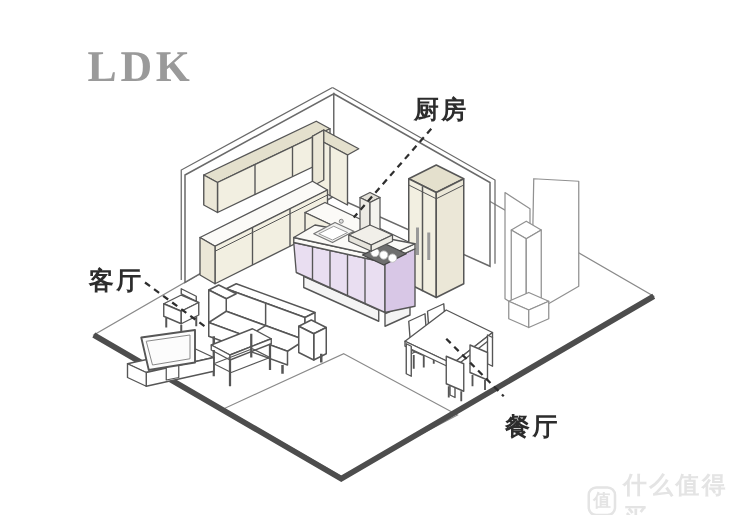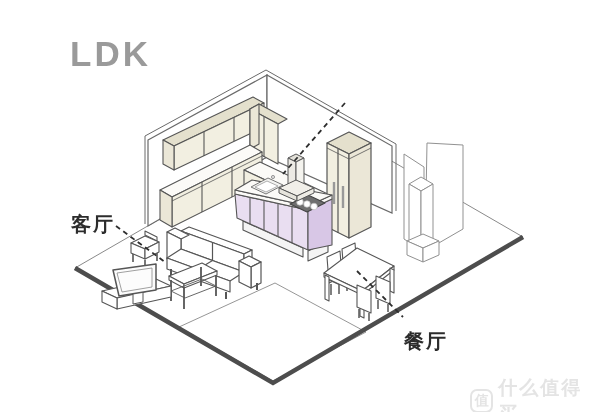--- a/index.html
+++ b/index.html
@@ -3,21 +3,21 @@
 <meta charset="utf-8">
 <style>
   html,body{margin:0;padding:0;background:#fff;}
   .stage{
     position:relative;width:600px;height:412px;overflow:hidden;
     background:var(--background,#fff);
     font-family:"Liberation Sans","DejaVu Sans",sans-serif;
   }
   .stage svg{position:absolute;left:0;top:0;}
   .lbl{position:absolute;font-weight:700;color:var(--label-ink,#2c2c2c);
-       font-size:20px;letter-spacing:2px;white-space:nowrap;}
+       font-size:20px;letter-spacing:2px;white-space:nowrap;font-family:Liberation Serif, serif;}
   .lbl-ldk{left:70px;top:34px;font-size:35px;letter-spacing:3px;
            color:var(--title-gray,#9a9a9a);}
   .lbl-kitchen{left:331px;top:74px;}
   .lbl-living{left:71px;top:211px;}
   .lbl-dining{left:404px;top:328px;}
   .watermark{position:absolute;left:470px;top:375px;display:flex;align-items:center;
              gap:5px;color:var(--watermark-gray,#e4e4e4);font-weight:700;
              font-size:19px;letter-spacing:2px;}
   .wm-badge{width:20px;height:20px;border:2px solid var(--watermark-gray,#e4e4e4);
             border-radius:7px;font-size:14px;letter-spacing:0;
@@ -221,20 +221,21 @@
 
   <g stroke="var(--leader-ink)" stroke-width="1.8" stroke-dasharray="5 4">
     <line x1="345" y1="103" x2="283" y2="174"></line>
     <line x1="116" y1="226" x2="165" y2="262"></line>
     <line x1="357" y1="271" x2="403" y2="317"></line>
   </g>
 
 </svg>
 
 <div class="lbl lbl-ldk">LDK</div>
+<div class="lbl lbl-kitchen">厨房</div>
 <div class="lbl lbl-living">客厅</div>
 <div class="lbl lbl-dining">餐厅</div>
 
 <div class="watermark">
   <span class="wm-badge">值</span>
   <span>什么值得买</span>
 </div>
 
 </div>
 

